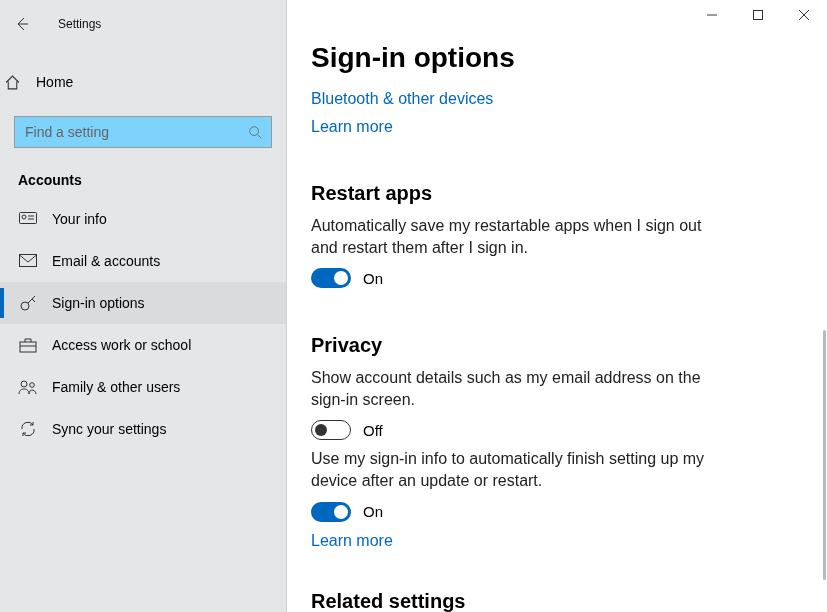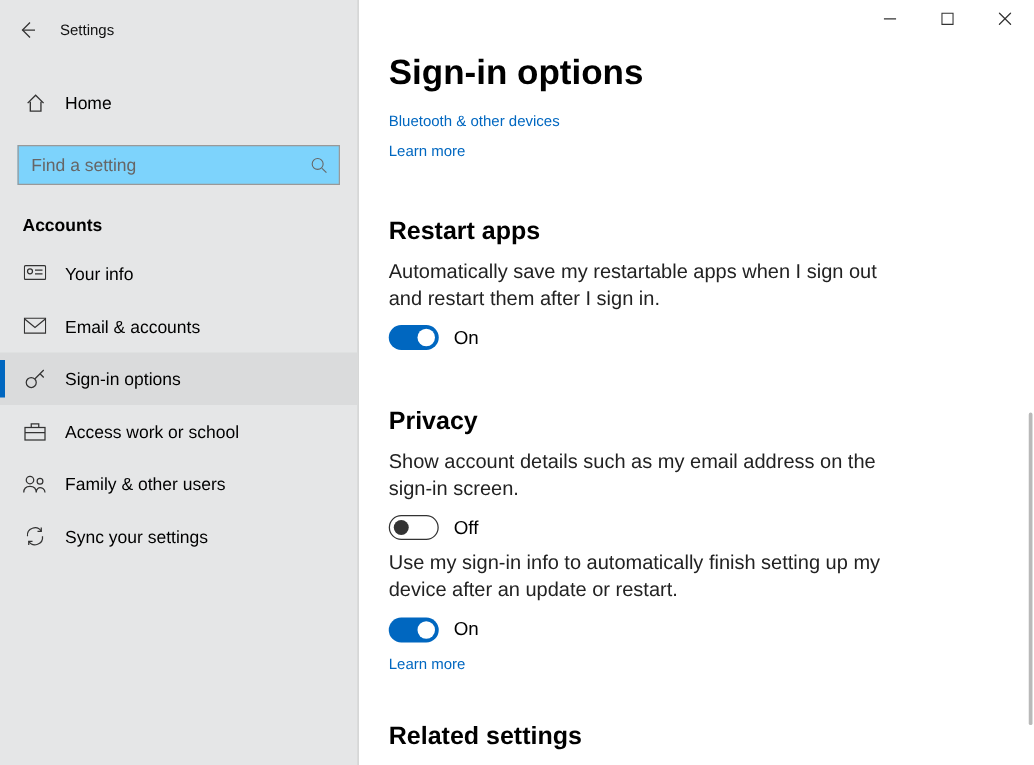--- a/index.html
+++ b/index.html
@@ -23,35 +23,36 @@
     height: 100%;
     background: #e5e6e7;
     border-right: 1px solid #d0d0d0;
     padding-top: 10px;
     position: relative;
   }
   .titlebar {
     display: flex;
     align-items: center;
     padding: 0px 0 6px 0;
+    gap: 10px;
   }
   .back-btn {
     width: 44px; height: 28px;
     display: flex; align-items: center; justify-content: center;
   }
   .app-title {
     font-size: 12px;
     color: #111;
     margin-left: 4px;
   }
   .home-row {
     display: flex;
     align-items: center;
     height: 40px;
-    padding-left: 18px;
+    padding-left: 2px;
     margin-top: 18px;
   }
   .home-row .icon { width: 20px; display:flex; justify-content:center; }
   .home-row .label { margin-left: 14px; font-size: 14px; }
   .search-box {
     margin: 14px 14px 0 14px;
     height: 32px;
     border: 1px solid #999;
     background: #7dd3fc;
     display: flex;
@@ -125,21 +126,21 @@
     color: #333;
   }
   .page-title {
     font-size: 28px;
     font-weight: 600;
     margin-top: 42px;
     margin-bottom: 16px;
   }
   .link {
     color: #0067c0;
-    font-size: 12px;
+    font-size: 16px;
     margin-bottom: 10px;
     display: block;
   }
   .section-title {
     font-size: 20px;
     font-weight: 600;
     margin-top: 46px;
     margin-bottom: 10px;
   }
   .desc {

